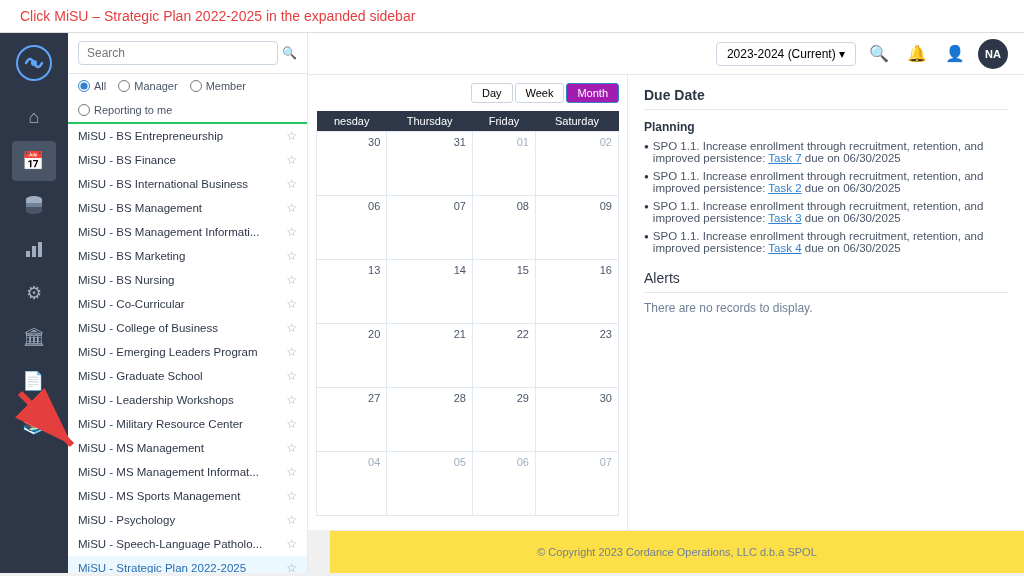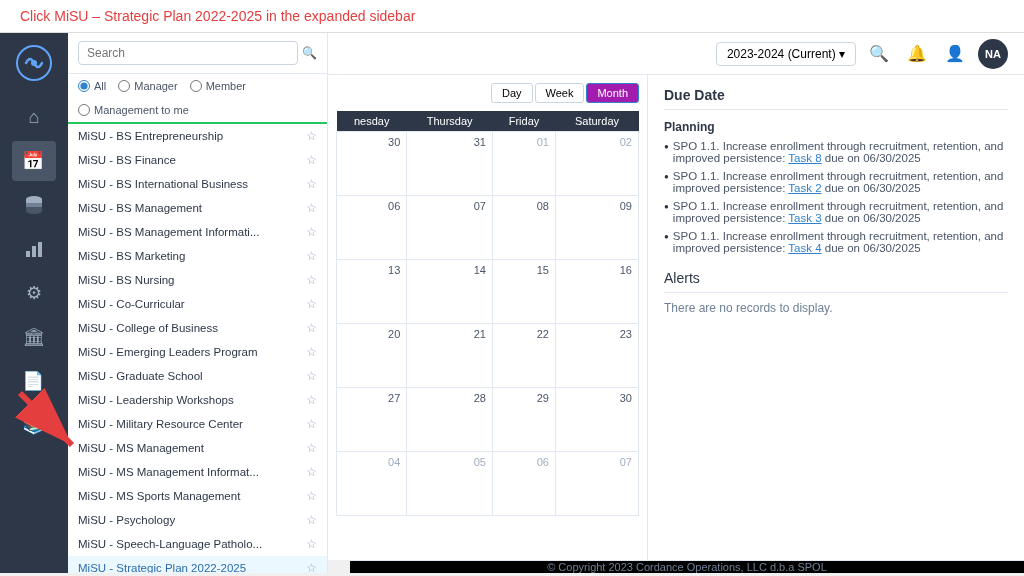--- a/index.html
+++ b/index.html
@@ -59,21 +59,21 @@
       margin-bottom: 8px;
     }
 
     .sidebar-logo svg {
       width: 36px;
       height: 36px;
     }
 
     
     .sidebar-panel {
-      width: 260px;
+      width: 240px;
       background: white;
       border-right: 1px solid #e2e8f0;
       display: flex;
       flex-direction: column;
       flex-shrink: 0;
       overflow: hidden;
     }
 
     .sidebar-search {
       padding: 8px 10px;
@@ -328,24 +328,24 @@
       border-bottom: 1px solid #e2e8f0;
     }
 
     .no-records {
       font-size: 12px;
       color: #718096;
     }
 
     
     .footer {
-      background: #000000;
+      background: #fde047;
       border-top: 1px solid #e2e8f0;
       text-align: center;
-      padding: 0;
+      padding: 15px;
       font-size: 11px;
       color: #718096;
       margin-left: 22px;
     }
 
     
     .arrow-annotation {
       position: absolute;
       left: 10px;
       bottom: 110px;
@@ -412,21 +412,21 @@
       <label class="filter-item">
         <input type="radio" name="filter" style="">
         <span>Manager</span>
       </label>
       <label class="filter-item">
         <input type="radio" name="filter" style="">
         <span>Member</span>
       </label>
       <label class="filter-item">
         <input type="radio" name="filter" style="">
-        <span>Management to me</span>
+        <span>Reporting to me</span>
       </label>
     </div>
 
     <div class="sidebar-list" id="sidebar-list">
     <div class="sidebar-list-item">
           <span class="item-text">MiSU - BS Entrepreneurship</span>
           <span class="star-icon">☆</span>
         </div>
         <div class="sidebar-list-item">
           <span class="item-text">MiSU - BS Finance</span>
@@ -574,21 +574,21 @@
             </tbody>
         </table>
       </div>
 
       <div class="right-panel">
         <h3>Due Date</h3>
         <div class="section-label">Planning</div>
 
         <div id="tasks-container">
             <div class="task-item">
-              <span>SPO 1.1. Increase enrollment through recruitment, retention, and improved persistence: <a href="#" class="task-link">Task 8</a> due on 06/30/2025</span>
+              <span>SPO 1.1. Increase enrollment through recruitment, retention, and improved persistence: <a href="#" class="task-link">Task 7</a> due on 06/30/2025</span>
             </div>
             <div class="task-item">
               <span>SPO 1.1. Increase enrollment through recruitment, retention, and improved persistence: <a href="#" class="task-link">Task 2</a> due on 06/30/2025</span>
             </div>
             <div class="task-item">
               <span>SPO 1.1. Increase enrollment through recruitment, retention, and improved persistence: <a href="#" class="task-link">Task 3</a> due on 06/30/2025</span>
             </div>
             <div class="task-item">
               <span>SPO 1.1. Increase enrollment through recruitment, retention, and improved persistence: <a href="#" class="task-link">Task 4</a> due on 06/30/2025</span>
             </div>

